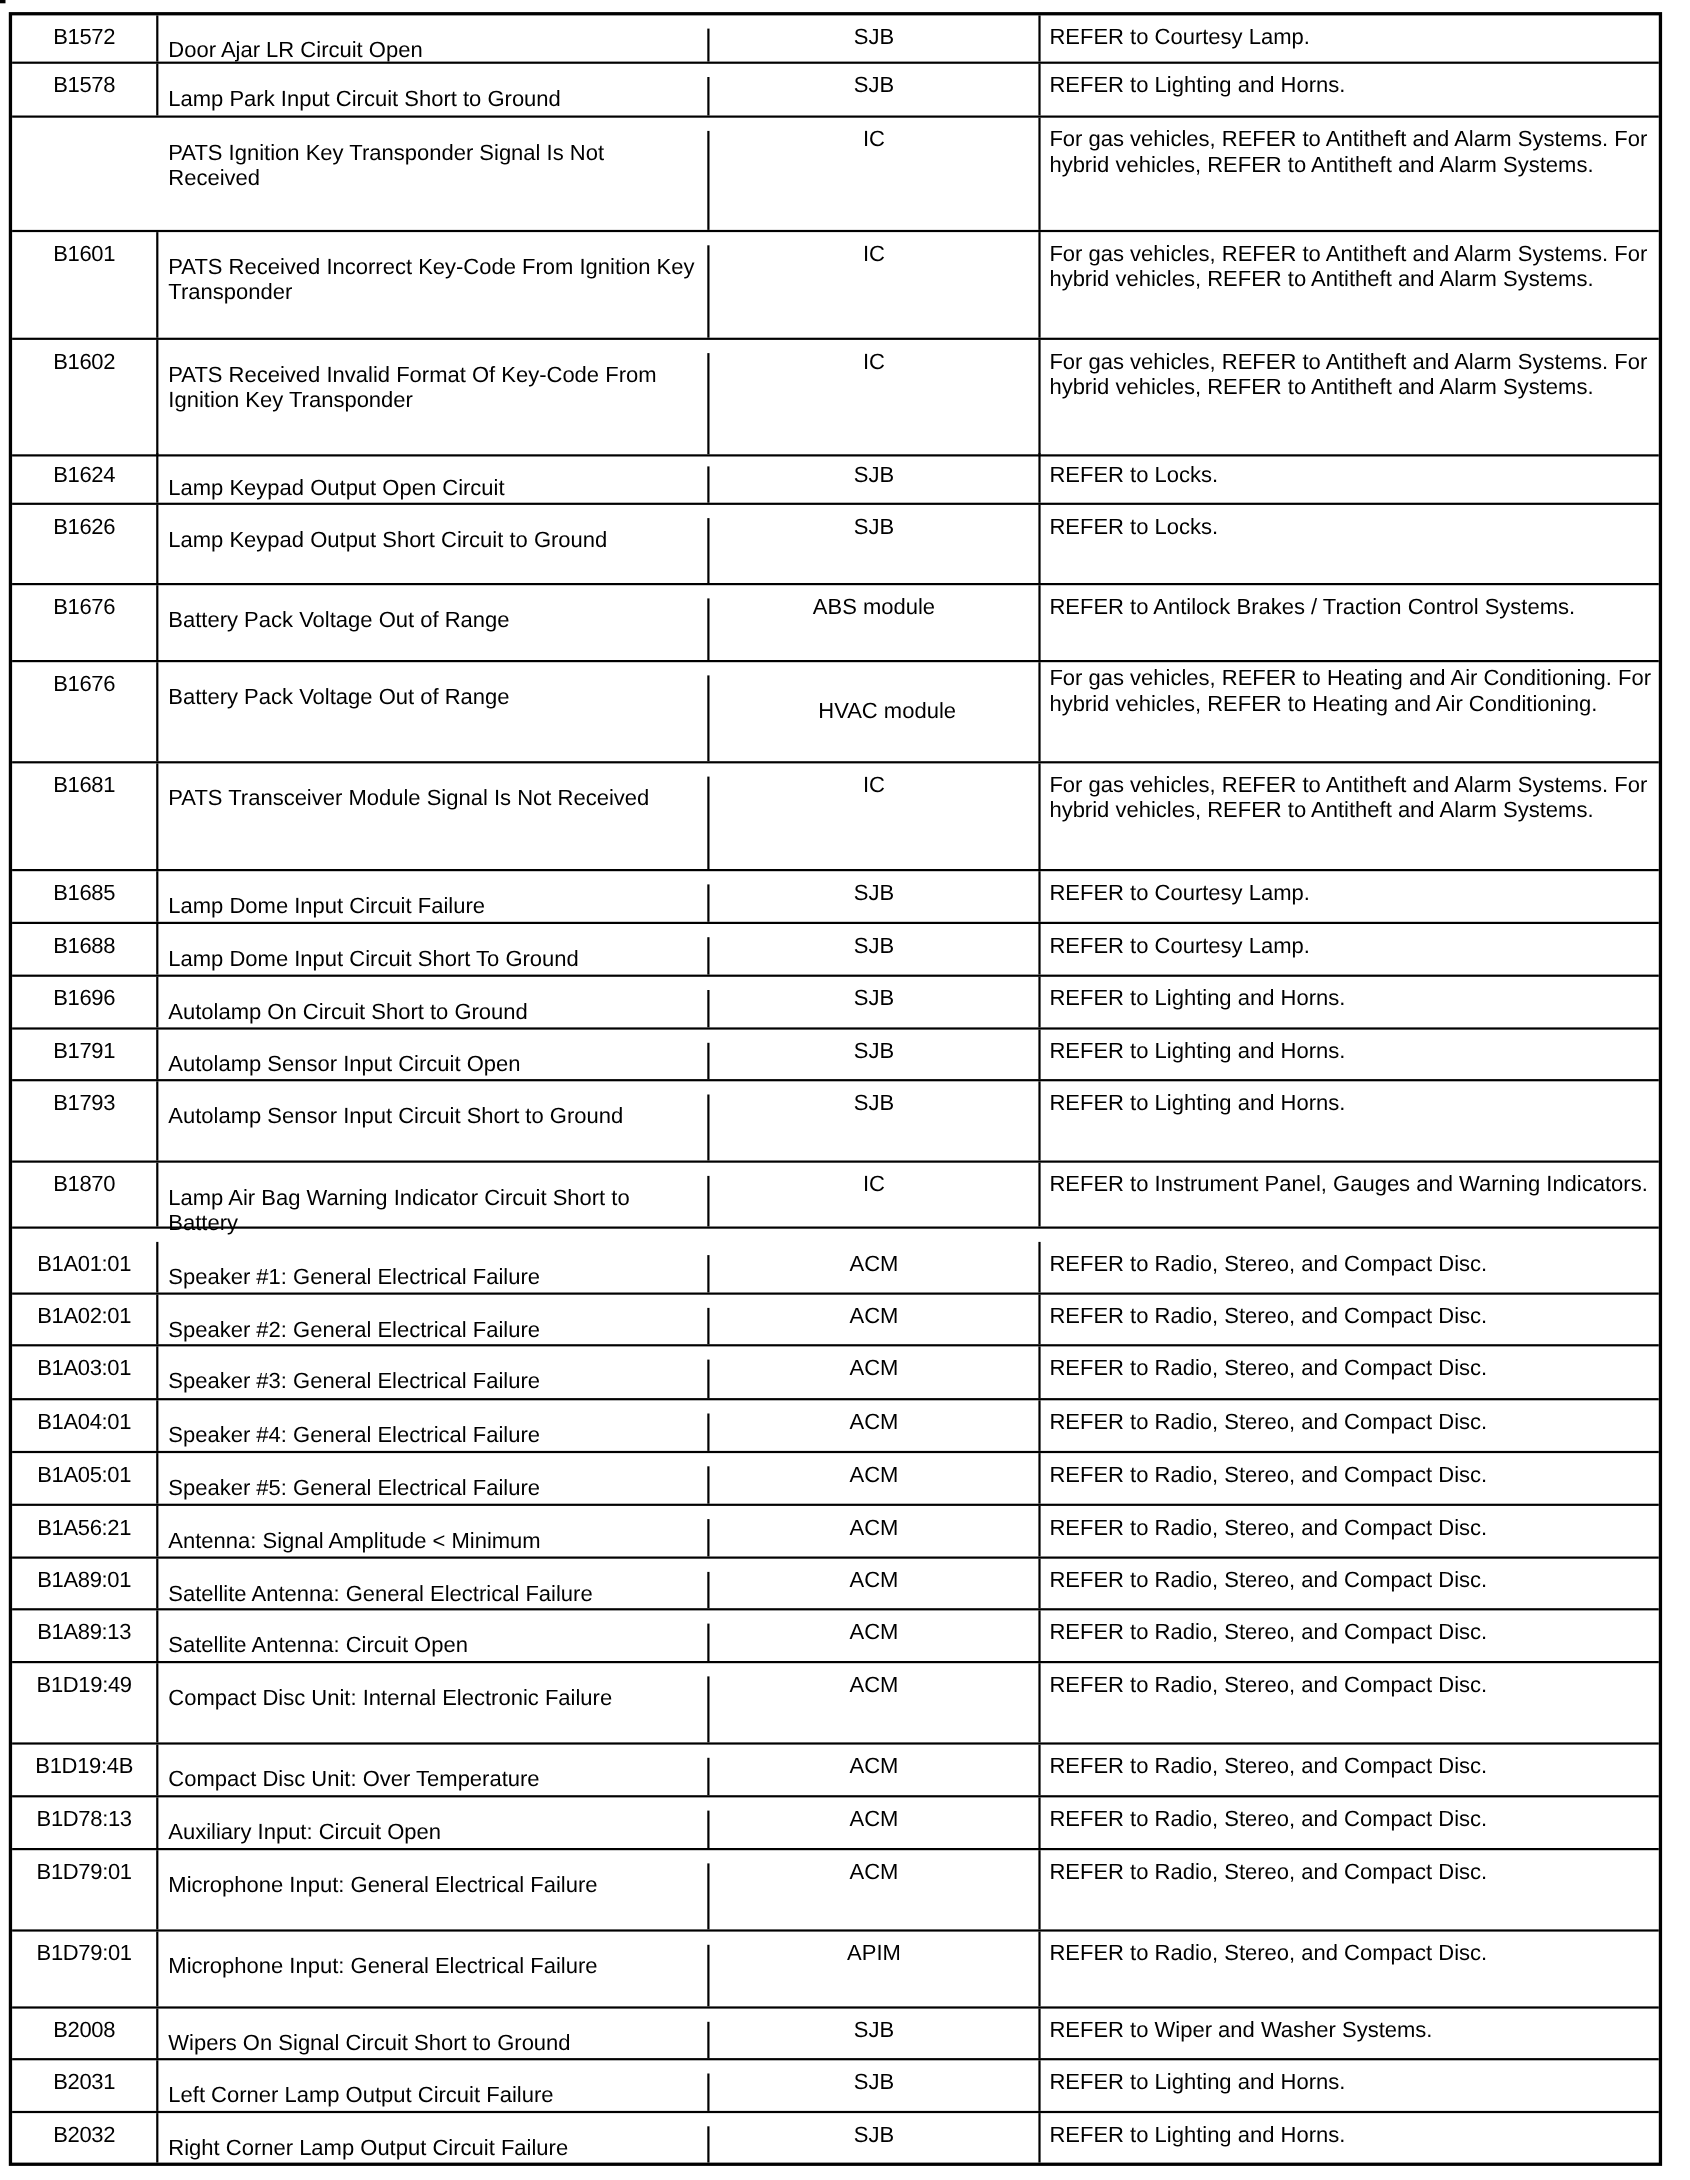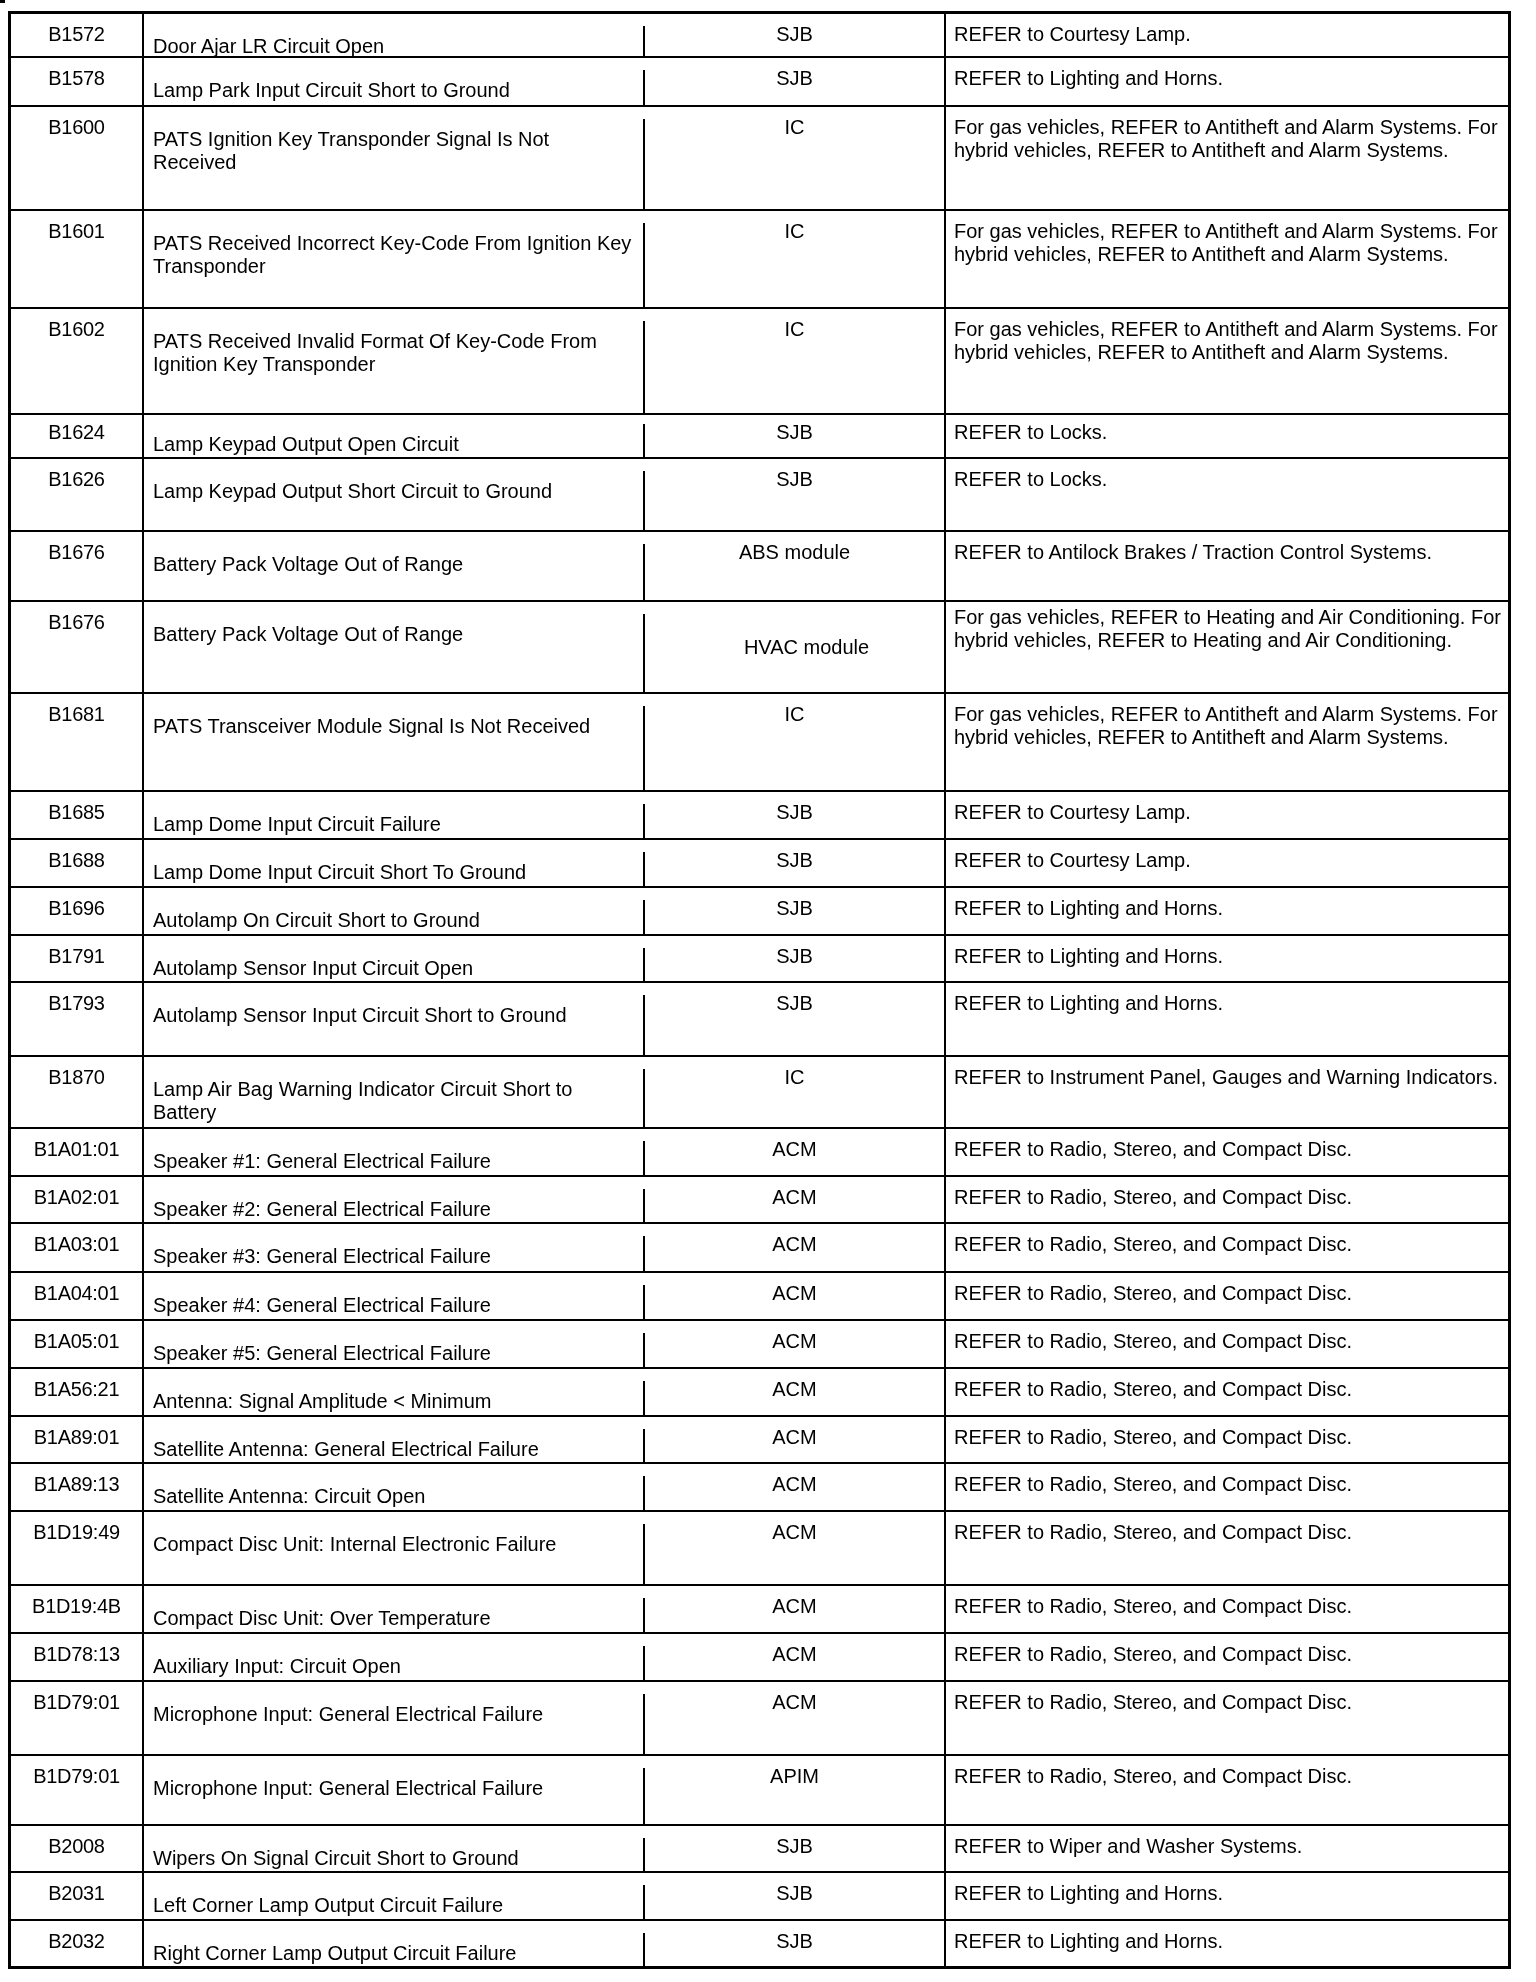--- a/index.html
+++ b/index.html
@@ -29,21 +29,20 @@
     <div class="cell c-mod">SJB</div>
     <div class="cell c-act">REFER to Courtesy Lamp.</div>
   </div>
     <div class="row" style="top: 44px; height: 49px;">
     <div class="cell c-code">B1578</div>
     <div class="cell c-desc">Lamp Park Input Circuit Short to Ground</div>
     <div class="cell c-mod">SJB</div>
     <div class="cell c-act">REFER to Lighting and Horns.</div>
   </div>
     <div class="row" style="top: 93px; height: 104px;">
-    <div class="cell c-code">B1600</div>
     <div class="cell c-desc">PATS Ignition Key Transponder Signal Is Not Received</div>
     <div class="cell c-mod">IC</div>
     <div class="cell c-act">For gas vehicles, REFER to Antitheft and Alarm Systems.  For hybrid vehicles, REFER  to Antitheft and Alarm Systems.</div>
   </div>
     <div class="row" style="top: 197px; height: 98px;">
     <div class="cell c-code">B1601</div>
     <div class="cell c-desc">PATS Received Incorrect Key-Code From Ignition Key Transponder</div>
     <div class="cell c-mod">IC</div>
     <div class="cell c-act">For gas vehicles, REFER to Antitheft and Alarm Systems.  For hybrid vehicles, REFER  to Antitheft and Alarm Systems.</div>
   </div>
@@ -106,21 +105,21 @@
     <div class="cell c-desc">Autolamp Sensor Input Circuit Open</div>
     <div class="cell c-mod">SJB</div>
     <div class="cell c-act">REFER to Lighting and Horns.</div>
   </div>
     <div class="row" style="top: 969px; height: 74px;">
     <div class="cell c-code">B1793</div>
     <div class="cell c-desc">Autolamp Sensor Input Circuit Short to Ground</div>
     <div class="cell c-mod">SJB</div>
     <div class="cell c-act">REFER to Lighting and Horns.</div>
   </div>
-    <div class="row" style="top: 1043px; height: 72px; padding-left: 22px;">
+    <div class="row" style="top: 1043px; height: 60px; padding-left: 22px;">
     <div class="cell c-code">B1870</div>
     <div class="cell c-desc">Lamp Air Bag Warning Indicator Circuit Short to Battery</div>
     <div class="cell c-mod">IC</div>
     <div class="cell c-act">REFER to Instrument Panel, Gauges and Warning Indicators.</div>
   </div>
     <div class="row" style="top: 1115px; height: 48px;">
     <div class="cell c-code">B1A01:01</div>
     <div class="cell c-desc">Speaker #1: General Electrical Failure</div>
     <div class="cell c-mod">ACM</div>
     <div class="cell c-act">REFER to Radio, Stereo, and Compact Disc.</div>

